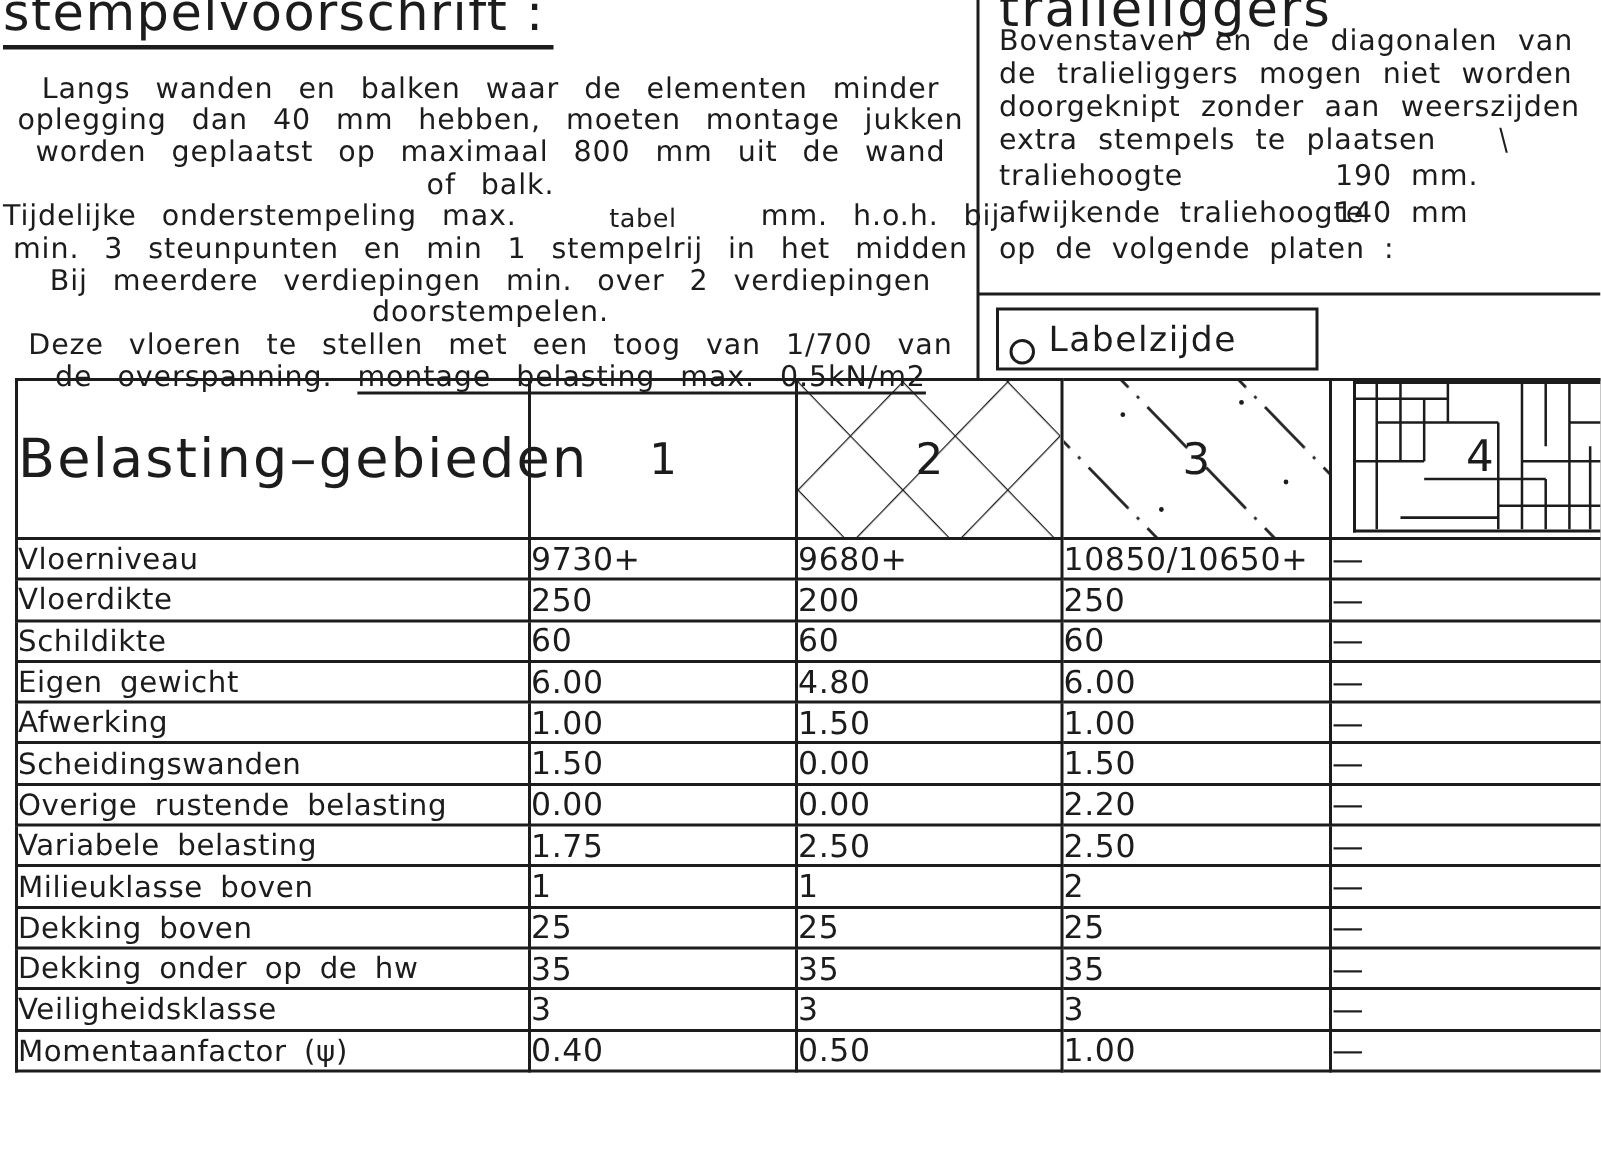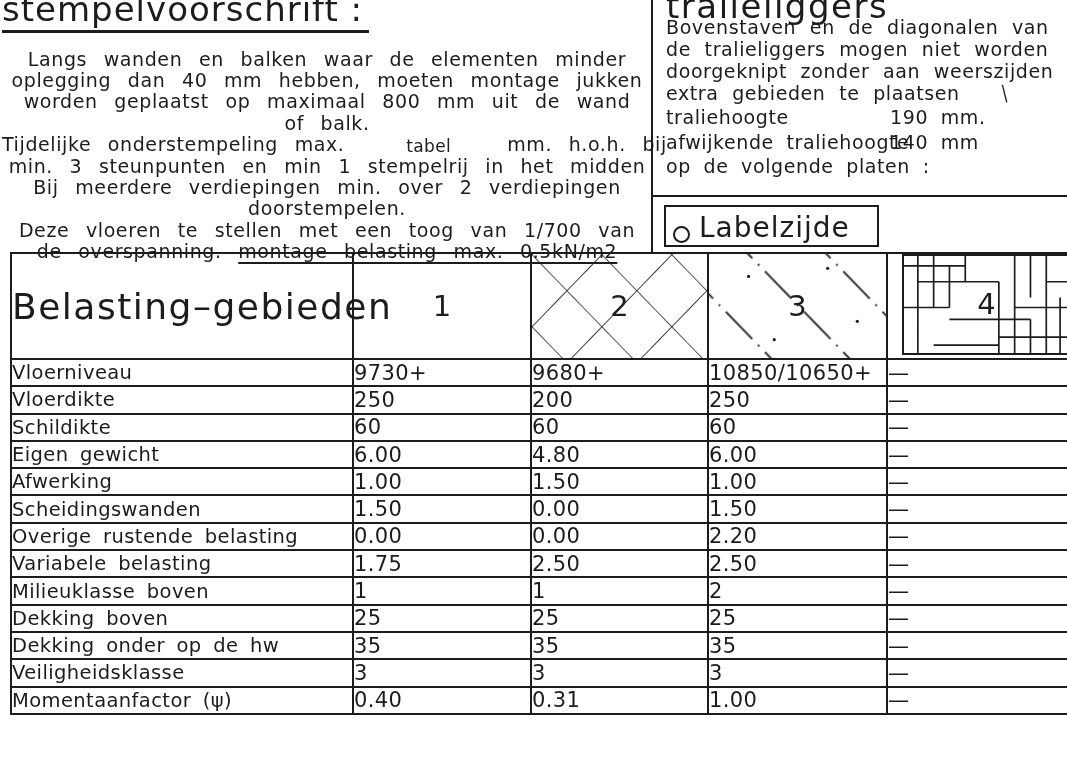--- a/index.html
+++ b/index.html
@@ -39,21 +39,21 @@
   .spec-val { position:absolute; left:224px; top:0; }
   
   .label-box {
     position:absolute; left:664px; top:205px; width:211px; height:38px;
     border:2.5px solid var(--ink); display:flex; align-items:center;
   }
   .label-circle {
     position:absolute; left:7px; bottom:2px; width:13px; height:13px;
     border:2px solid var(--ink); border-radius:50%;
   }
-  .label-text { font-size:28px; letter-spacing:1px; padding:2px 0 0 33px; }
+  .label-text { font-size:23px; letter-spacing:1px; padding:2px 0 0 33px; }
   
   table.loads {
     position:absolute; left:10px; top:252px; width:1057px;
     border-collapse:collapse; table-layout:fixed;
   }
   table.loads td, table.loads th { border:2px solid var(--ink); padding:0; font-weight:400; }
   col.c-label { width:342px; } col.c1 { width:178px; } col.c2 { width:177px; }
   col.c3 { width:179px; } col.c4 { width:181px; }
   tr.hdr { height:106px; }
   th.tbl-title { text-align:left; font-size:36px; letter-spacing:1.5px; padding-left:14px; white-space:nowrap; }
@@ -103,21 +103,21 @@
 
 <div class="right-panel">
   <div class="rheading">tralieliggers</div>
   <div class="rbody">
     <div>
 
     <div class="rline">Bovenstaven en de diagonalen van</div>
         <div class="rline">de tralieliggers mogen niet worden</div>
         <div class="rline">doorgeknipt zonder aan weerszijden</div>
       </div>
-    <div class="rline"><span>extra gebieden te plaatsen</span><span class="tick">\</span></div>
+    <div class="rline"><span>extra stempels te plaatsen</span><span class="tick">\</span></div>
     <div>
 
     <div class="spec-row">
         <span>traliehoogte</span>
         <span class="spec-val">190 mm.</span>
       </div>
         <div class="spec-row">
         <span>afwijkende traliehoogte</span>
         <span class="spec-val">140 mm</span>
       </div>
@@ -269,18 +269,18 @@
       <tr>
       <td class="lbl">Veiligheidsklasse</td>
       <td class="val">3</td>
       <td class="val">3</td>
       <td class="val">3</td>
       <td class="val">—</td>
     </tr>
       <tr>
       <td class="lbl">Momentaanfactor (ψ)</td>
       <td class="val">0.40</td>
-      <td class="val">0.31</td>
+      <td class="val">0.50</td>
       <td class="val">1.00</td>
       <td class="val">—</td>
     </tr>
     </tbody>
 </table>
 
 </body></html>

